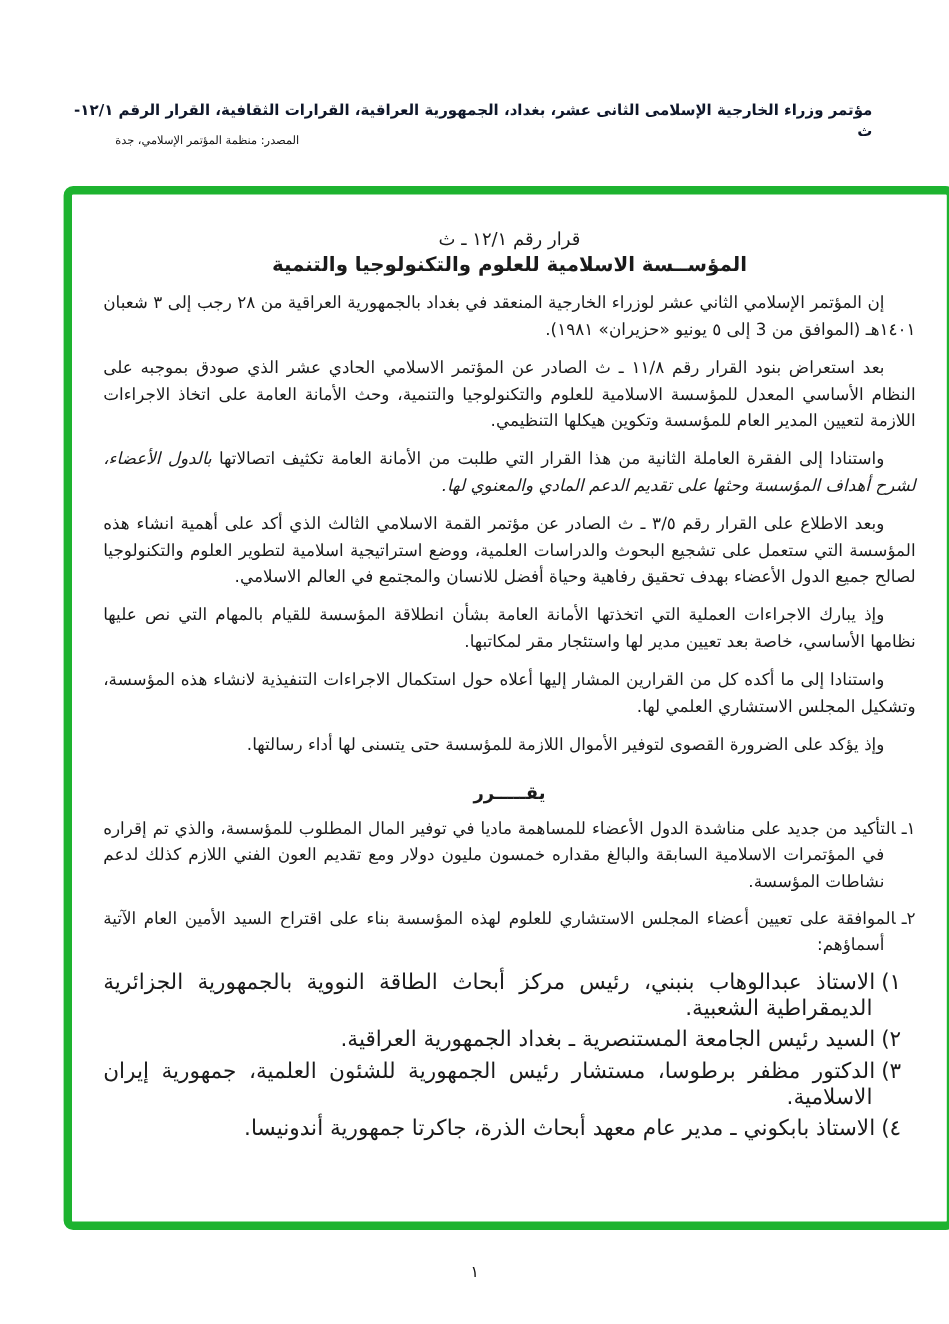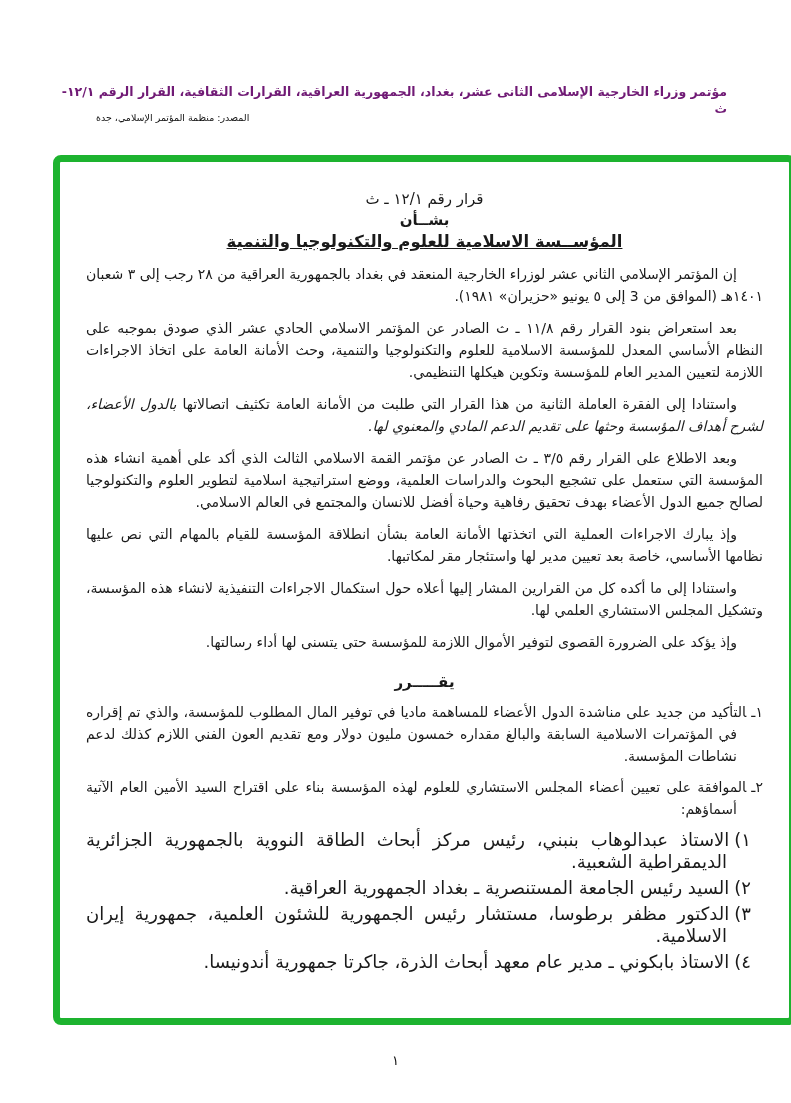--- a/index.html
+++ b/index.html
@@ -3,36 +3,36 @@
 <meta charset="utf-8">
 <style>
   html,body{margin:0;padding:0;}
   body{
     width:791px;height:1103px;background:#ffffff;position:relative;
     font-family:"DejaVu Sans",sans-serif;color:#1a1a1a;overflow:hidden;
   }
   .page-header{
     position:absolute;top:84px;right:64px;left:58px;
     direction:rtl;text-align:right;font-weight:bold;font-size:12.5px;line-height:1.35;
-    color:#701a75;
+    color:#0f172a;
   }
   .source-line{
     position:absolute;top:112px;left:96px;
     direction:rtl;font-weight:normal;font-size:9.5px;color:#111;
   }
   .doc-box{
     position:absolute;left:53px;top:155px;width:743px;height:870px;
     box-sizing:border-box;border:7px solid #1db32f;border-radius:8px;
     padding:24px 26px 0 26px;background:#ffffff;
     direction:rtl;
   }
   .title-block{text-align:center;margin-bottom:8px;}
   .decree-number{font-size:15px;margin:4px 0 3px;}
   .regarding{font-size:15px;font-weight:bold;margin:0 0 3px;}
-  .doc-title{font-size:16.5px;font-weight:bold;margin:0 0 12px;text-decoration:underline;}
+  .doc-title{font-size:16.5px;font-weight:bold;margin:0 0 12px;}
   p.para{
     font-size:14px;line-height:22px;text-align:justify;text-align-last:right;
     text-indent:26px;margin:0 0 10px;
   }
   .para .italic{font-style:italic;}
   .resolves{text-align:center;font-weight:bold;font-size:15px;margin:20px 0 10px;letter-spacing:1px;}
   ol.decisions,ul.members{list-style:none;margin:0;padding:0;}
   li.decision{
     font-size:14px;line-height:22px;text-align:justify;text-align-last:right;
     padding-right:26px;text-indent:-26px;margin:0 0 9px;
@@ -50,21 +50,20 @@
 </style>
 </head>
 <body>
 
 <div class="page-header">مؤتمر وزراء الخارجية الإسلامى الثانى عشر، بغداد، الجمهورية العراقية، القرارات الثقافية، القرار الرقم ١٢/١- ث</div>
 <div class="source-line">المصدر: منظمة المؤتمر الإسلامي، جدة</div>
 
 <div class="doc-box">
   <div class="title-block">
     <div class="decree-number">قرار رقم ١٢/١ ـ ث</div>
-    <div class="regarding">بشــأن</div>
     <div class="doc-title">المؤســسة الاسلامية للعلوم والتكنولوجيا والتنمية</div>
   </div>
 
   <p class="para">إن المؤتمر الإسلامي الثاني عشر لوزراء الخارجية المنعقد في بغداد بالجمهورية العراقية من ٢٨ رجب إلى ٣ شعبان ١٤٠١هـ (الموافق من 3 إلى ٥ يونيو «حزيران» ١٩٨١).</p>
   <p class="para">بعد استعراض بنود القرار رقم ١١/٨ ـ ث الصادر عن المؤتمر الاسلامي الحادي عشر الذي صودق بموجبه على النظام الأساسي المعدل للمؤسسة الاسلامية للعلوم والتكنولوجيا والتنمية، وحث الأمانة العامة على اتخاذ الاجراءات اللازمة لتعيين المدير العام للمؤسسة وتكوين هيكلها التنظيمي.</p>
   <p class="para"><span>واستنادا إلى الفقرة العاملة الثانية من هذا القرار التي طلبت من الأمانة العامة تكثيف اتصالاتها </span><span class="italic">بالدول الأعضاء، لشرح أهداف المؤسسة وحثها على تقديم الدعم المادي والمعنوي لها.</span></p>
   <p class="para">وبعد الاطلاع على القرار رقم ٣/٥ ـ ث الصادر عن مؤتمر القمة الاسلامي الثالث الذي أكد على أهمية انشاء هذه المؤسسة التي ستعمل على تشجيع البحوث والدراسات العلمية، ووضع استراتيجية اسلامية لتطوير العلوم والتكنولوجيا لصالح جميع الدول الأعضاء بهدف تحقيق رفاهية وحياة أفضل للانسان والمجتمع في العالم الاسلامي.</p>
   <p class="para">وإذ يبارك الاجراءات العملية التي اتخذتها الأمانة العامة بشأن انطلاقة المؤسسة للقيام بالمهام التي نص عليها نظامها الأساسي، خاصة بعد تعيين مدير لها واستئجار مقر لمكاتبها.</p>
   <p class="para">واستنادا إلى ما أكده كل من القرارين المشار إليها أعلاه حول استكمال الاجراءات التنفيذية لانشاء هذه المؤسسة، وتشكيل المجلس الاستشاري العلمي لها.</p>
   <p class="para">وإذ يؤكد على الضرورة القصوى لتوفير الأموال اللازمة للمؤسسة حتى يتسنى لها أداء رسالتها.</p>

